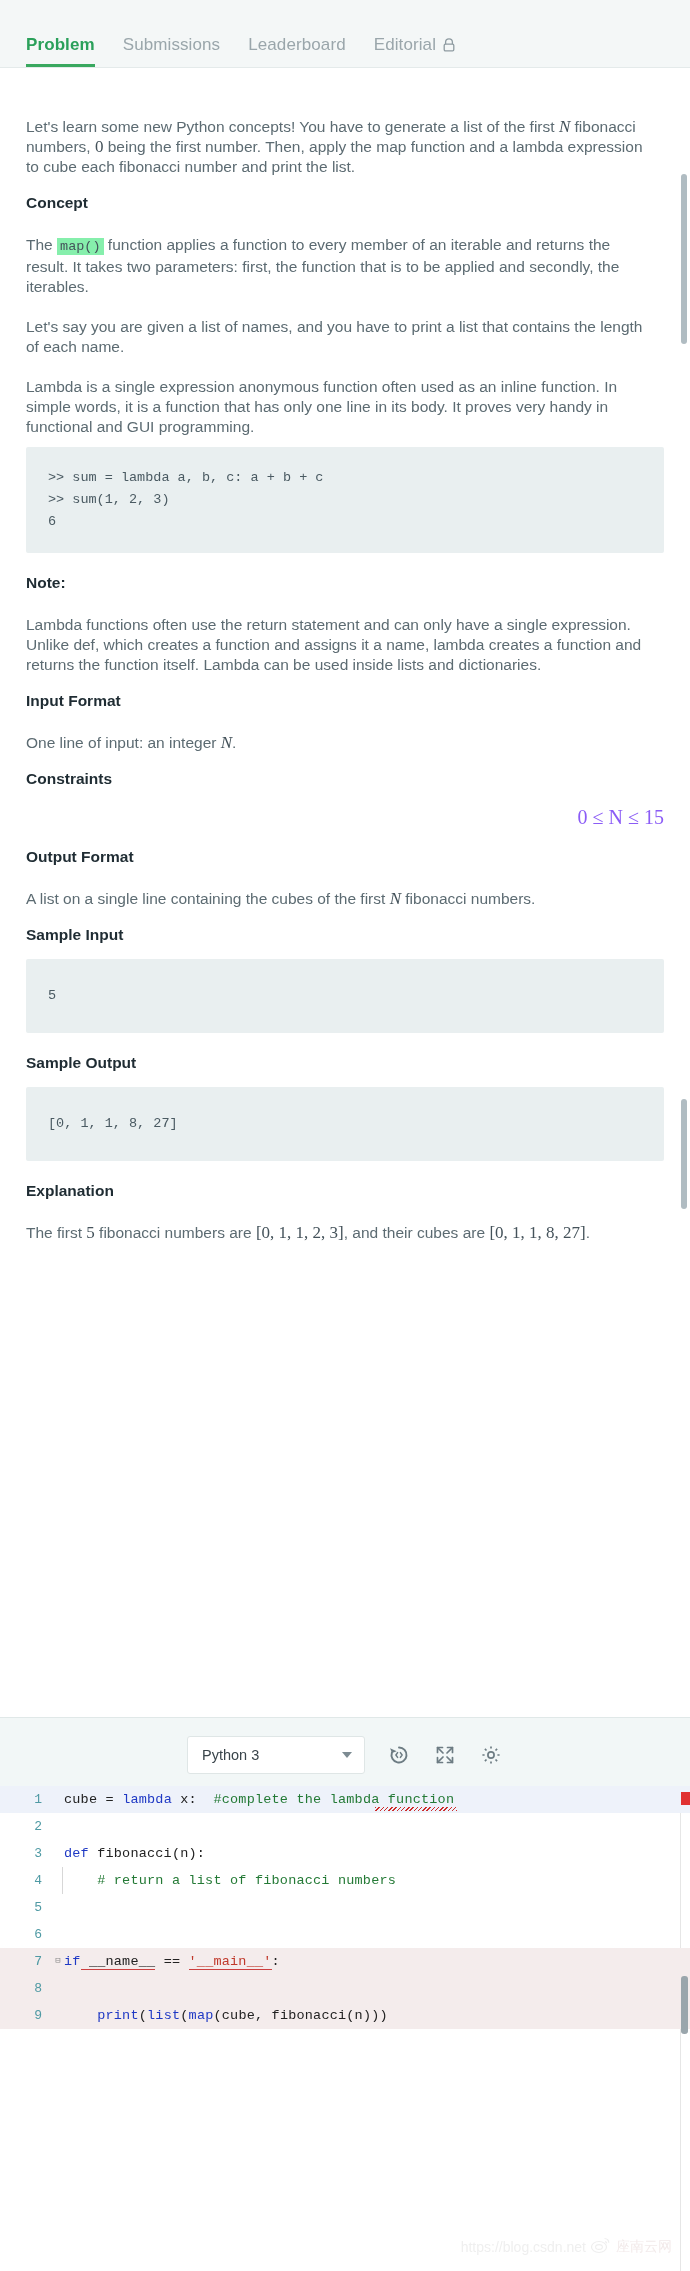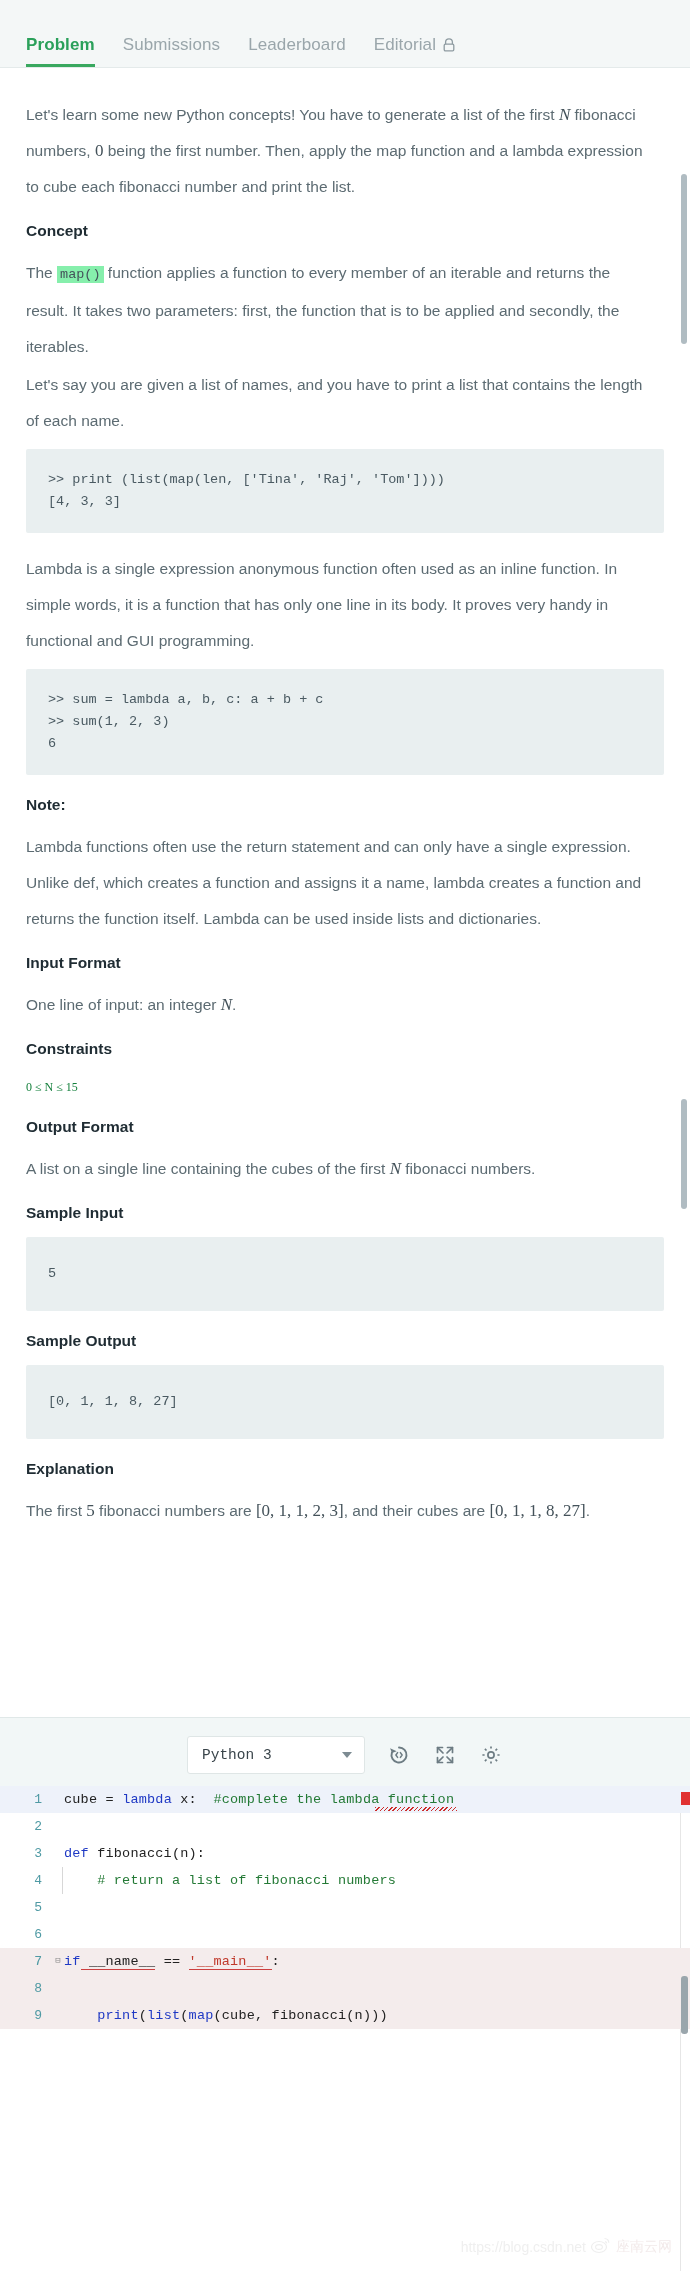--- a/index.html
+++ b/index.html
@@ -60,24 +60,25 @@
     position: absolute;
     top: 69px; left: 0;
     width: 690px;
     height: 1648px;
     background: #ffffff;
     padding: 28px 26px 0 26px;
     overflow: hidden;
   }
   .para {
     font-size: 15.5px;
-    line-height: 36px;
+    line-height: 20px;
     color: #5c6b72;
     margin-bottom: 10px;
     max-width: 620px;
+    margin-top: 20px;
   }
   .para.tight { margin-bottom: 2px; }
   .h3 {
     font-size: 15.5px;
     font-weight: bold;
     color: #1f2c33;
     margin: 14px 0 12px 0;
     line-height: 24px;
   }
   .mathvar {
@@ -86,24 +87,25 @@
     font-size: 17px;
     color: #44525a;
   }
   .mathnum {
     font-family: "Liberation Serif", serif;
     font-size: 17px;
     color: #44525a;
   }
   .mathline {
     font-family: "Liberation Serif", serif;
-    font-size: 12px;
-    color: #15803d;
+    font-size: 20px;
+    color: #8b5cf6;
     line-height: 28px;
     margin-bottom: 10px;
+    text-align: right;
   }
   .inlinecode {
     font-family: "Liberation Mono", monospace;
     font-size: 13.5px;
     background: #86efac;
     padding: 1px 3px;
     color: #44525a;
   }
   .codeblock {
     background: #e9eff0;
@@ -137,21 +139,20 @@
     background: #f2f7f7;
     border-top: 1px solid #e0e8e8;
   }
   .etoolbar {
     height: 68px;
     display: flex;
     align-items: center;
     justify-content: center;
     gap: 22px;
     padding-top: 6px;
-    font-family: Liberation Mono, monospace;
   }
   .lang-select {
     width: 178px;
     height: 38px;
     background: #ffffff;
     border: 1px solid #dfe6e6;
     border-radius: 3px;
     display: flex;
     align-items: center;
     justify-content: space-between;
@@ -303,22 +304,20 @@
 
     <div class="h3">Concept</div>
 
     <p class="para tight"><span>The</span>
       <span class="inlinecode">map()</span>
       <span>function applies a function to every member of an iterable and returns the result. It takes two parameters: first, the function that is to be applied and secondly, the iterables.</span>
     </p>
 
     <p class="para">Let's say you are given a list of names, and you have to print a list that contains the length of each name.</p>
 
-    <pre class="codeblock">&gt;&gt; print (list(map(len, ['Tina', 'Raj', 'Tom'])))
-[4, 3, 3]</pre>
 
     <p class="para">Lambda is a single expression anonymous function often used as an inline function. In simple words, it is a function that has only one line in its body. It proves very handy in functional and GUI programming.</p>
 
     <pre class="codeblock">&gt;&gt; sum = lambda a, b, c: a + b + c
 &gt;&gt; sum(1, 2, 3)
 6</pre>
 
     <div class="h3">Note:</div>
     <p class="para">Lambda functions often use the return statement and can only have a single expression. Unlike def, which creates a function and assigns it a name, lambda creates a function and returns the function itself. Lambda can be used inside lists and dictionaries.</p>
 

